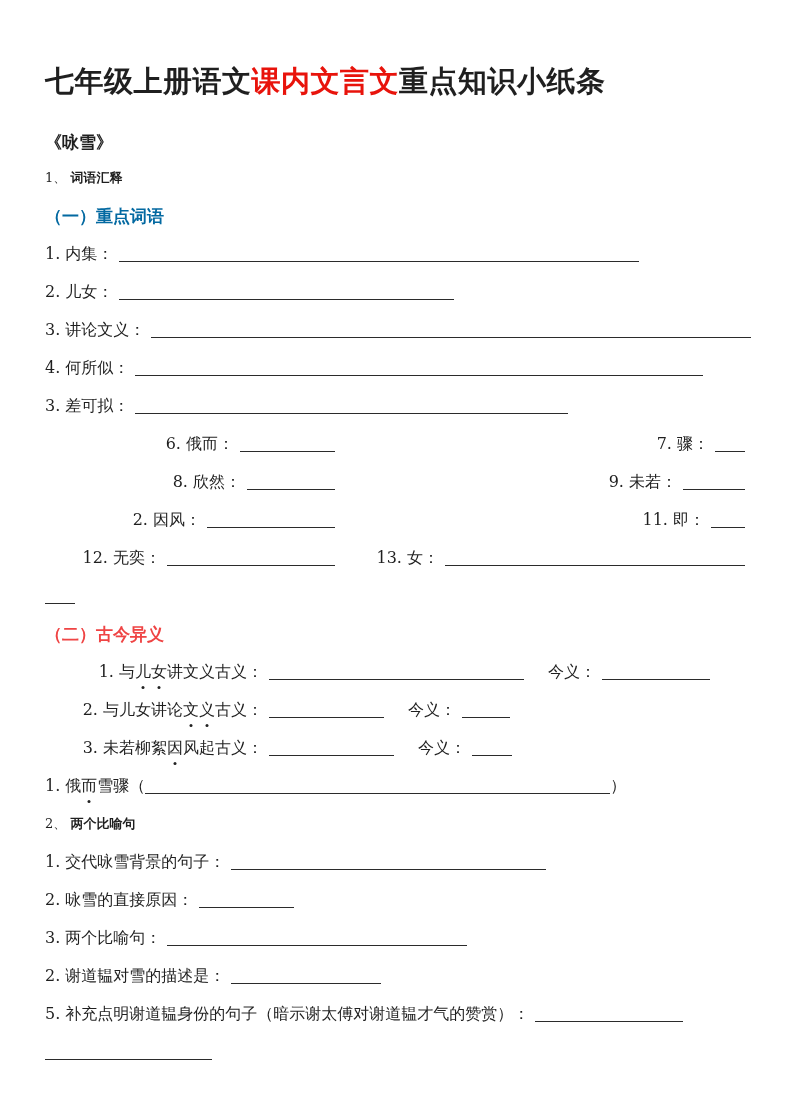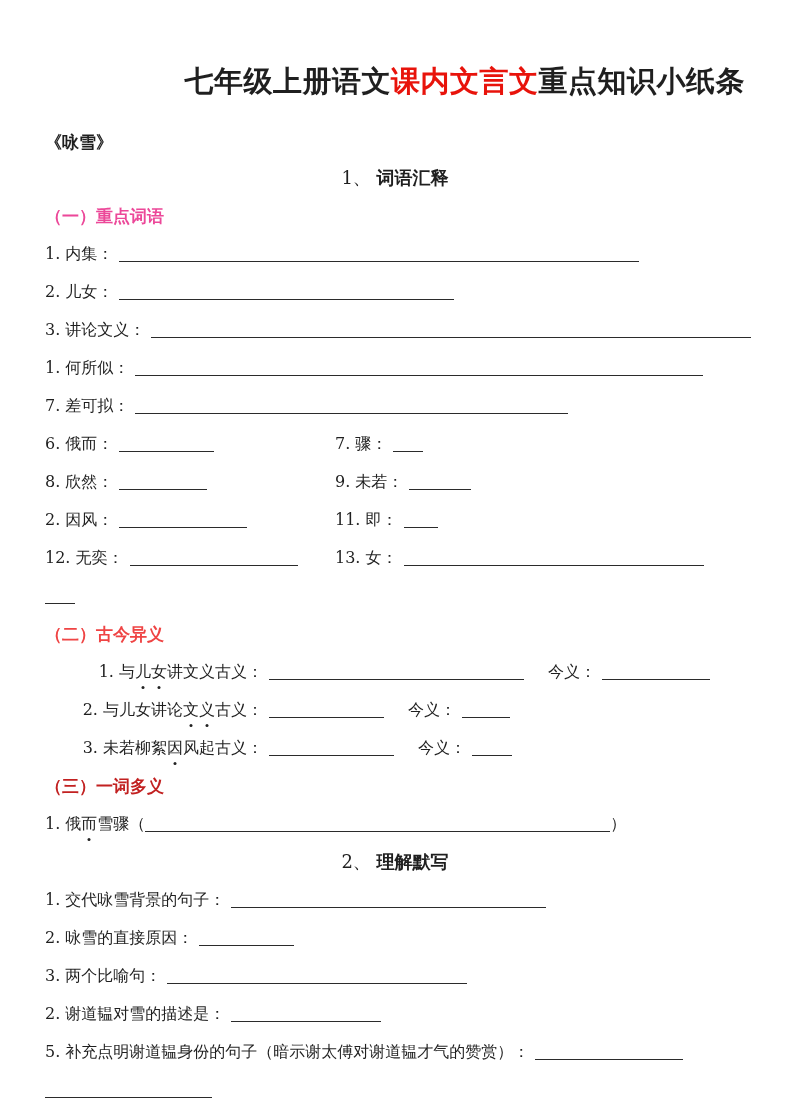--- a/index.html
+++ b/index.html
@@ -7,53 +7,52 @@
     position:relative;
     width:790px;height:1118px;
     box-sizing:border-box;
     background:#ffffff;
     padding:38px 45px 0 45px;
     overflow:hidden;
     font-family:"DejaVu Serif","Liberation Serif",serif;
     color:#1f1f1f;
   }
   .title{
-    text-align:right;
+    text-align:left;
     font-size:29px;
     font-weight:700;
     line-height:48px;
     white-space:nowrap;
     letter-spacing:0.5px;
   }
   .subtitle{
     font-size:17px;
     font-weight:700;
     line-height:34px;
   }
   .h-main{
-    font-size:18px;
+    font-size:13px;
     line-height:38px;
     white-space:nowrap;
-    text-align:center;
   }
   .h-main .num{font-weight:400;}
   .h-main .lab{font-weight:700;}
   .h-red{
     font-size:17px;
     font-weight:700;
     line-height:38px;
     white-space:nowrap;
   }
   .row{
     height:38px;
     line-height:38px;
     font-size:16px;
     white-space:nowrap;
   }
-  .row.cols{display:flex;}
+  .row.cols{display:flex;text-align:right;}
   .cell-left{width:290px;}
   .cell-right{flex:1;}
   .blank{
     display:inline-block;
     height:13px;
     border-bottom:1.6px solid #2b2b2b;
     margin-left:6px;
     vertical-align:-3px;
   }
   .blank.flush{margin-left:0;}
@@ -79,28 +78,28 @@
     <span>七年级上册语文</span><span id="title-red" style="color: rgb(232, 19, 11);">课内文言文</span><span>重点知识小纸条</span>
   </h1>
 
   <div class="subtitle">《咏雪》</div>
 
   <div class="h-main">
     <span class="num">1、</span>
     <span class="lab">词语汇释</span>
   </div>
 
-  <div class="h-red red" style="color: #ec4899;">（一）重点词语</div>
+  <div class="h-red red" style="color: #0369a1;">（一）重点词语</div>
 
   <div id="full-items">
       <div class="row"><span class="lab-text">1. 内集：</span><span class="blank" style="width: 520px; border-bottom-color: rgb(43, 43, 43);"></span></div>
       <div class="row"><span class="lab-text">2. 儿女：</span><span class="blank" style="width: 335px; border-bottom-color: rgb(43, 43, 43);"></span></div>
       <div class="row"><span class="lab-text">3. 讲论文义：</span><span class="blank" style="width: 600px; border-bottom-color: rgb(43, 43, 43);"></span></div>
-      <div class="row"><span class="lab-text">1. 何所似：</span><span class="blank" style="width: 568px; border-bottom-color: rgb(43, 43, 43);"></span></div>
-      <div class="row"><span class="lab-text">7. 差可拟：</span><span class="blank" style="width: 433px; border-bottom-color: rgb(43, 43, 43);"></span></div>
+      <div class="row"><span class="lab-text">4. 何所似：</span><span class="blank" style="width: 568px; border-bottom-color: rgb(43, 43, 43);"></span></div>
+      <div class="row"><span class="lab-text">3. 差可拟：</span><span class="blank" style="width: 433px; border-bottom-color: rgb(43, 43, 43);"></span></div>
     </div>
   <div id="col-items">
       <div class="row cols">
         <div class="cell-left"><span class="lab-text">6. 俄而：</span><span class="blank" style="width: 95px; border-bottom-color: rgb(43, 43, 43);"></span></div>
         <div class="cell-right"><span class="lab-text">7. 骤：</span><span class="blank" style="width: 30px; border-bottom-color: rgb(43, 43, 43);"></span></div>
       </div>
       <div class="row cols">
         <div class="cell-left"><span class="lab-text">8. 欣然：</span><span class="blank" style="width: 88px; border-bottom-color: rgb(43, 43, 43);"></span></div>
         <div class="cell-right"><span class="lab-text">9. 未若：</span><span class="blank" style="width: 62px; border-bottom-color: rgb(43, 43, 43);"></span></div>
       </div>
@@ -115,26 +114,25 @@
     </div>
   <div class="row"><span class="blank flush" id="overflow1" style="width: 30px;"></span></div>
 
   <div class="h-red red" style="color: #ef4444;">（二）古今异义</div>
   <div id="gujin-rows">
       <div class="row"><span class="phrase">1. 与<span class="ec">儿</span><span class="ec">女</span>讲文义</span><span class="lab-text">古义：</span><span class="blank" style="width: 255px; border-bottom-color: rgb(43, 43, 43);"></span><span class="lab-text jin">今义：</span><span class="blank" style="width: 108px; border-bottom-color: rgb(43, 43, 43);"></span></div>
       <div class="row"><span class="phrase">2. 与儿女讲论<span class="ec">文</span><span class="ec">义</span></span><span class="lab-text">古义：</span><span class="blank" style="width: 115px; border-bottom-color: rgb(43, 43, 43);"></span><span class="lab-text jin">今义：</span><span class="blank" style="width: 48px; border-bottom-color: rgb(43, 43, 43);"></span></div>
       <div class="row"><span class="phrase">3. 未若柳絮<span class="ec">因</span>风起</span><span class="lab-text">古义：</span><span class="blank" style="width: 125px; border-bottom-color: rgb(43, 43, 43);"></span><span class="lab-text jin">今义：</span><span class="blank" style="width: 40px; border-bottom-color: rgb(43, 43, 43);"></span></div>
     </div>
 
-  <div class="h-red red" style="color: rgb(194, 33, 33);">（三）一词多义</div>
   <div class="row" id="polysemy-row"><span class="phrase-poly">1. 俄<span class="ec">而</span>雪骤</span>（<span class="blank flush" style="width: 465px; border-bottom-color: rgb(43, 43, 43);"></span>）</div>
 
   <div class="h-main">
     <span class="num">2、</span>
-    <span class="lab">理解默写</span>
+    <span class="lab">两个比喻句</span>
   </div>
 
   <div id="dictation-items">
       <div class="row"><span class="lab-text">1. 交代咏雪背景的句子：</span><span class="blank" style="width: 315px; border-bottom-color: rgb(43, 43, 43);"></span></div>
       <div class="row"><span class="lab-text">2. 咏雪的直接原因：</span><span class="blank" style="width: 95px; border-bottom-color: rgb(43, 43, 43);"></span></div>
       <div class="row"><span class="lab-text">3. 两个比喻句：</span><span class="blank" style="width: 300px; border-bottom-color: rgb(43, 43, 43);"></span></div>
       <div class="row"><span class="lab-text">2. 谢道韫对雪的描述是：</span><span class="blank" style="width: 150px; border-bottom-color: rgb(43, 43, 43);"></span></div>
       <div class="row"><span class="lab-text">5. 补充点明谢道韫身份的句子（暗示谢太傅对谢道韫才气的赞赏）：</span><span class="blank" style="width: 148px; border-bottom-color: rgb(43, 43, 43);"></span></div>
     </div>
   <div class="row"><span class="blank flush" id="overflow2" style="width: 167px;"></span></div>

